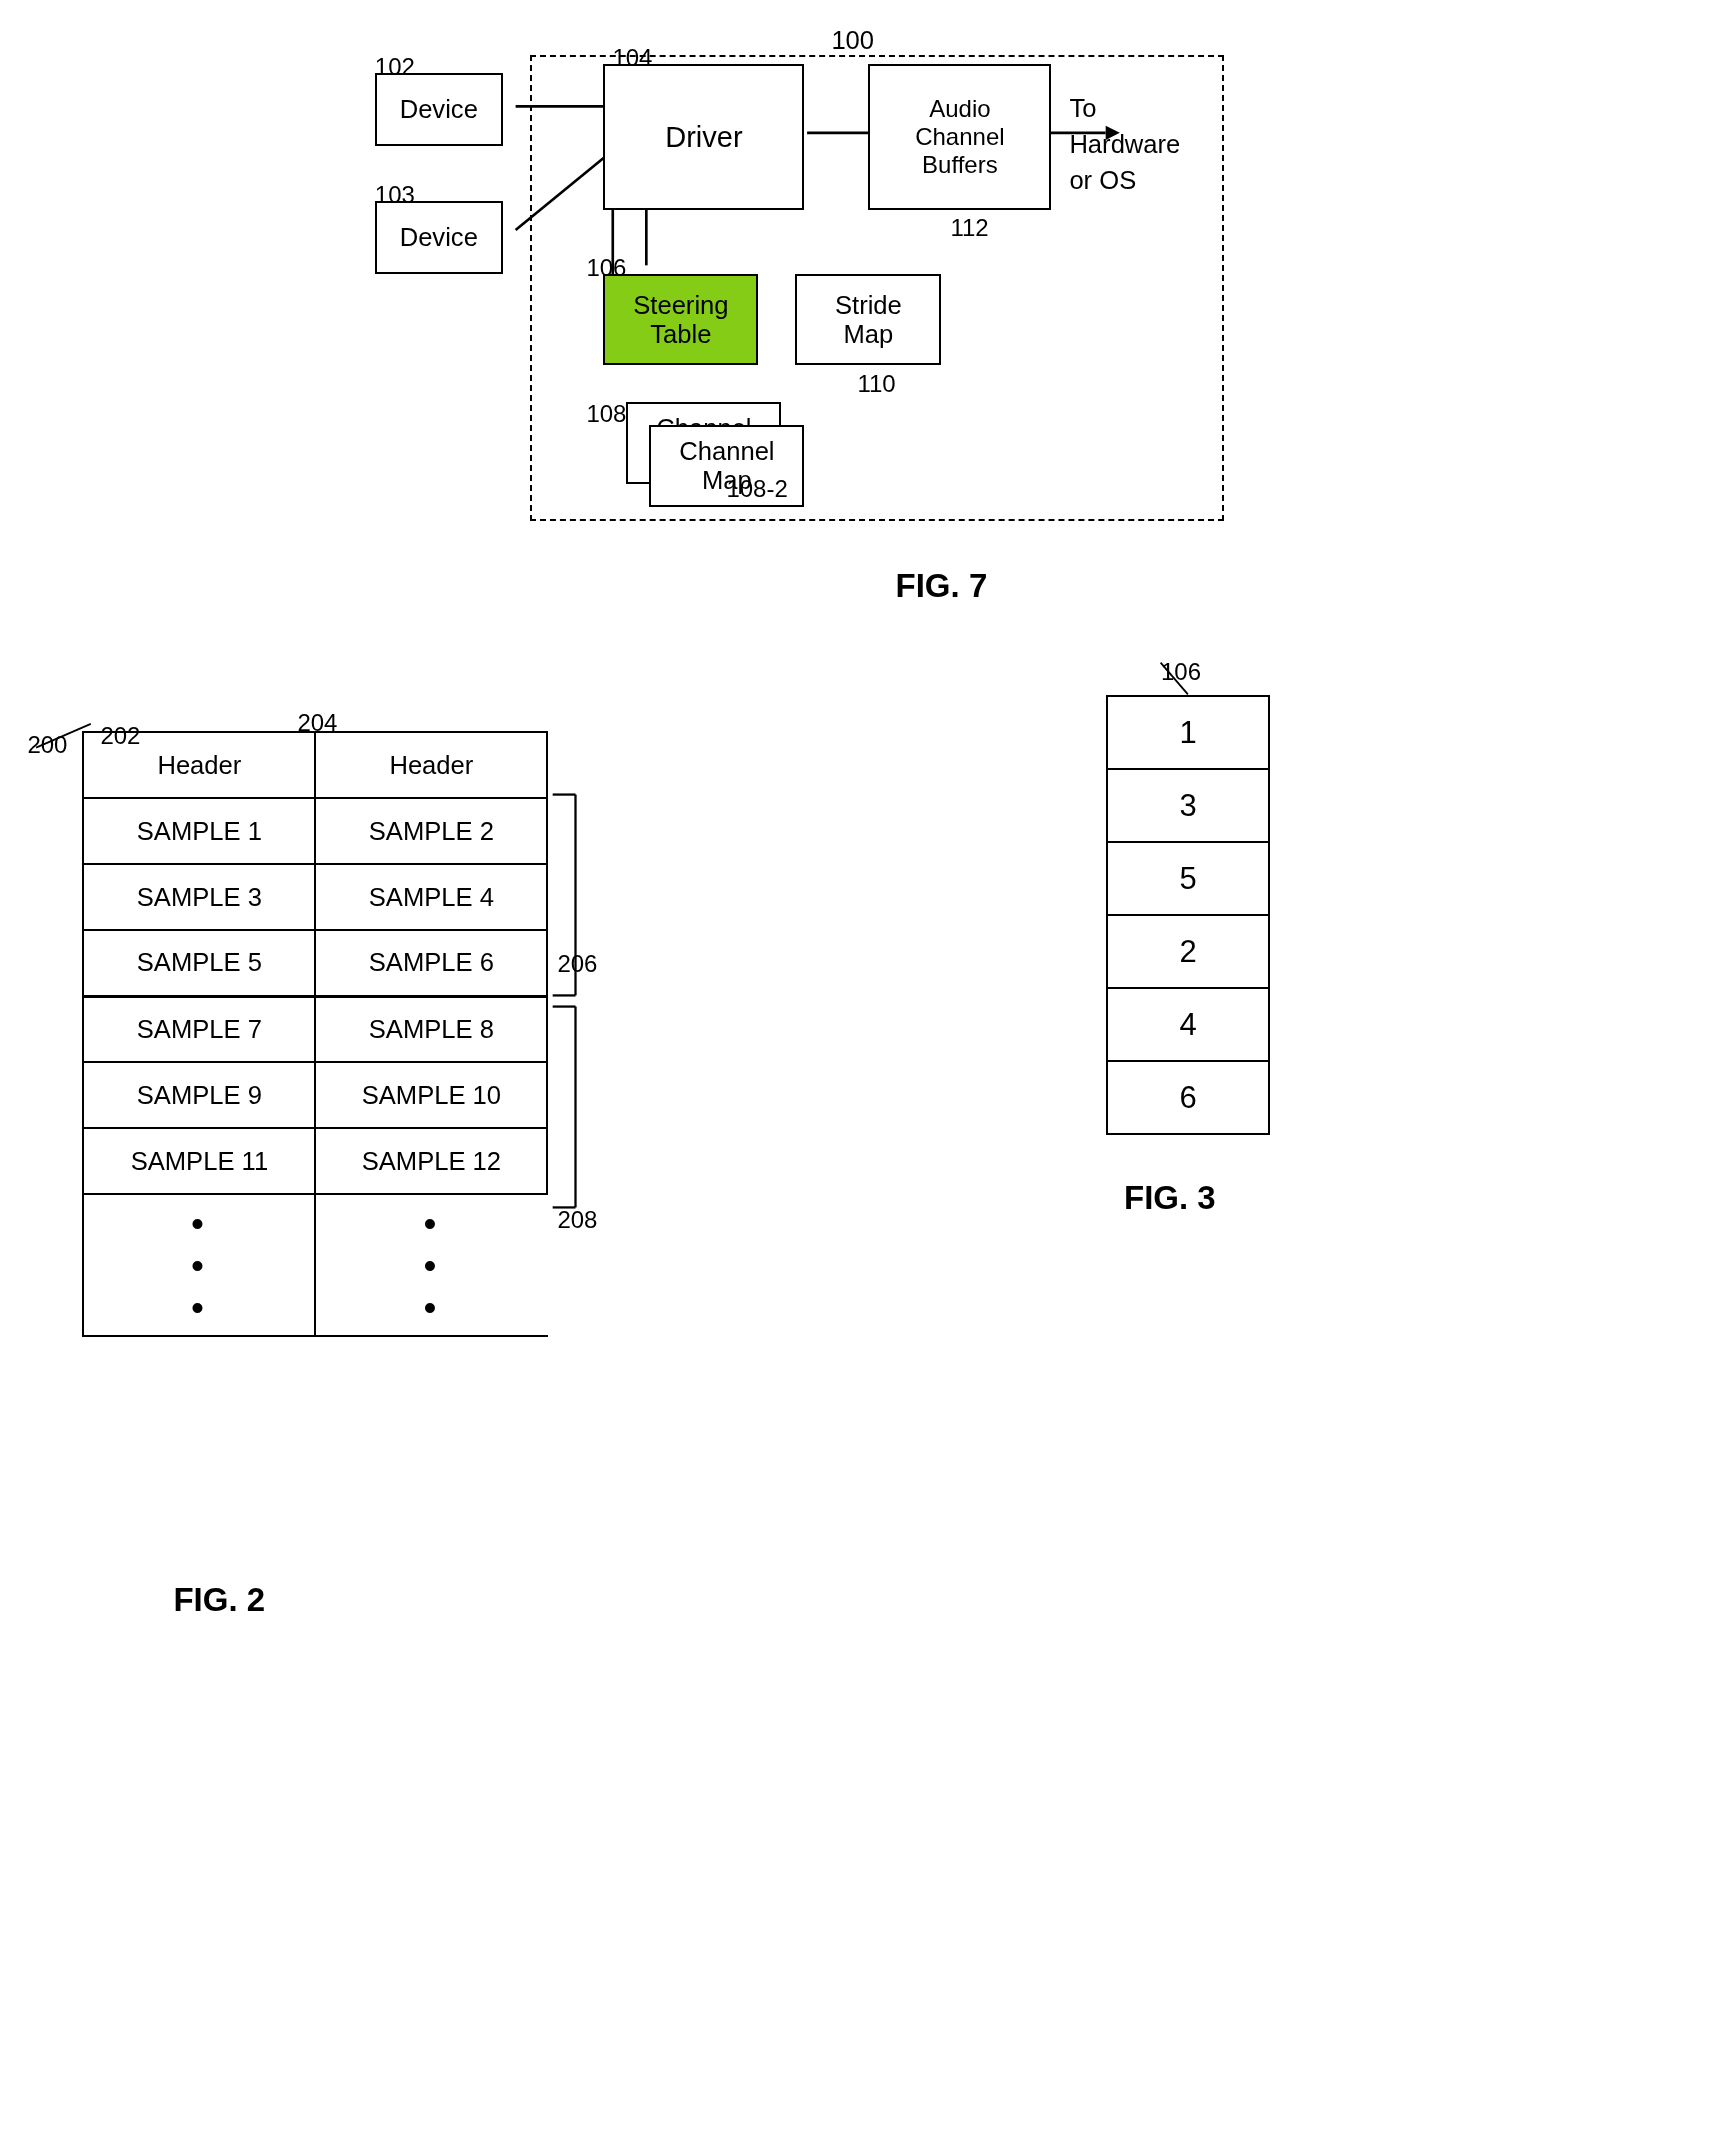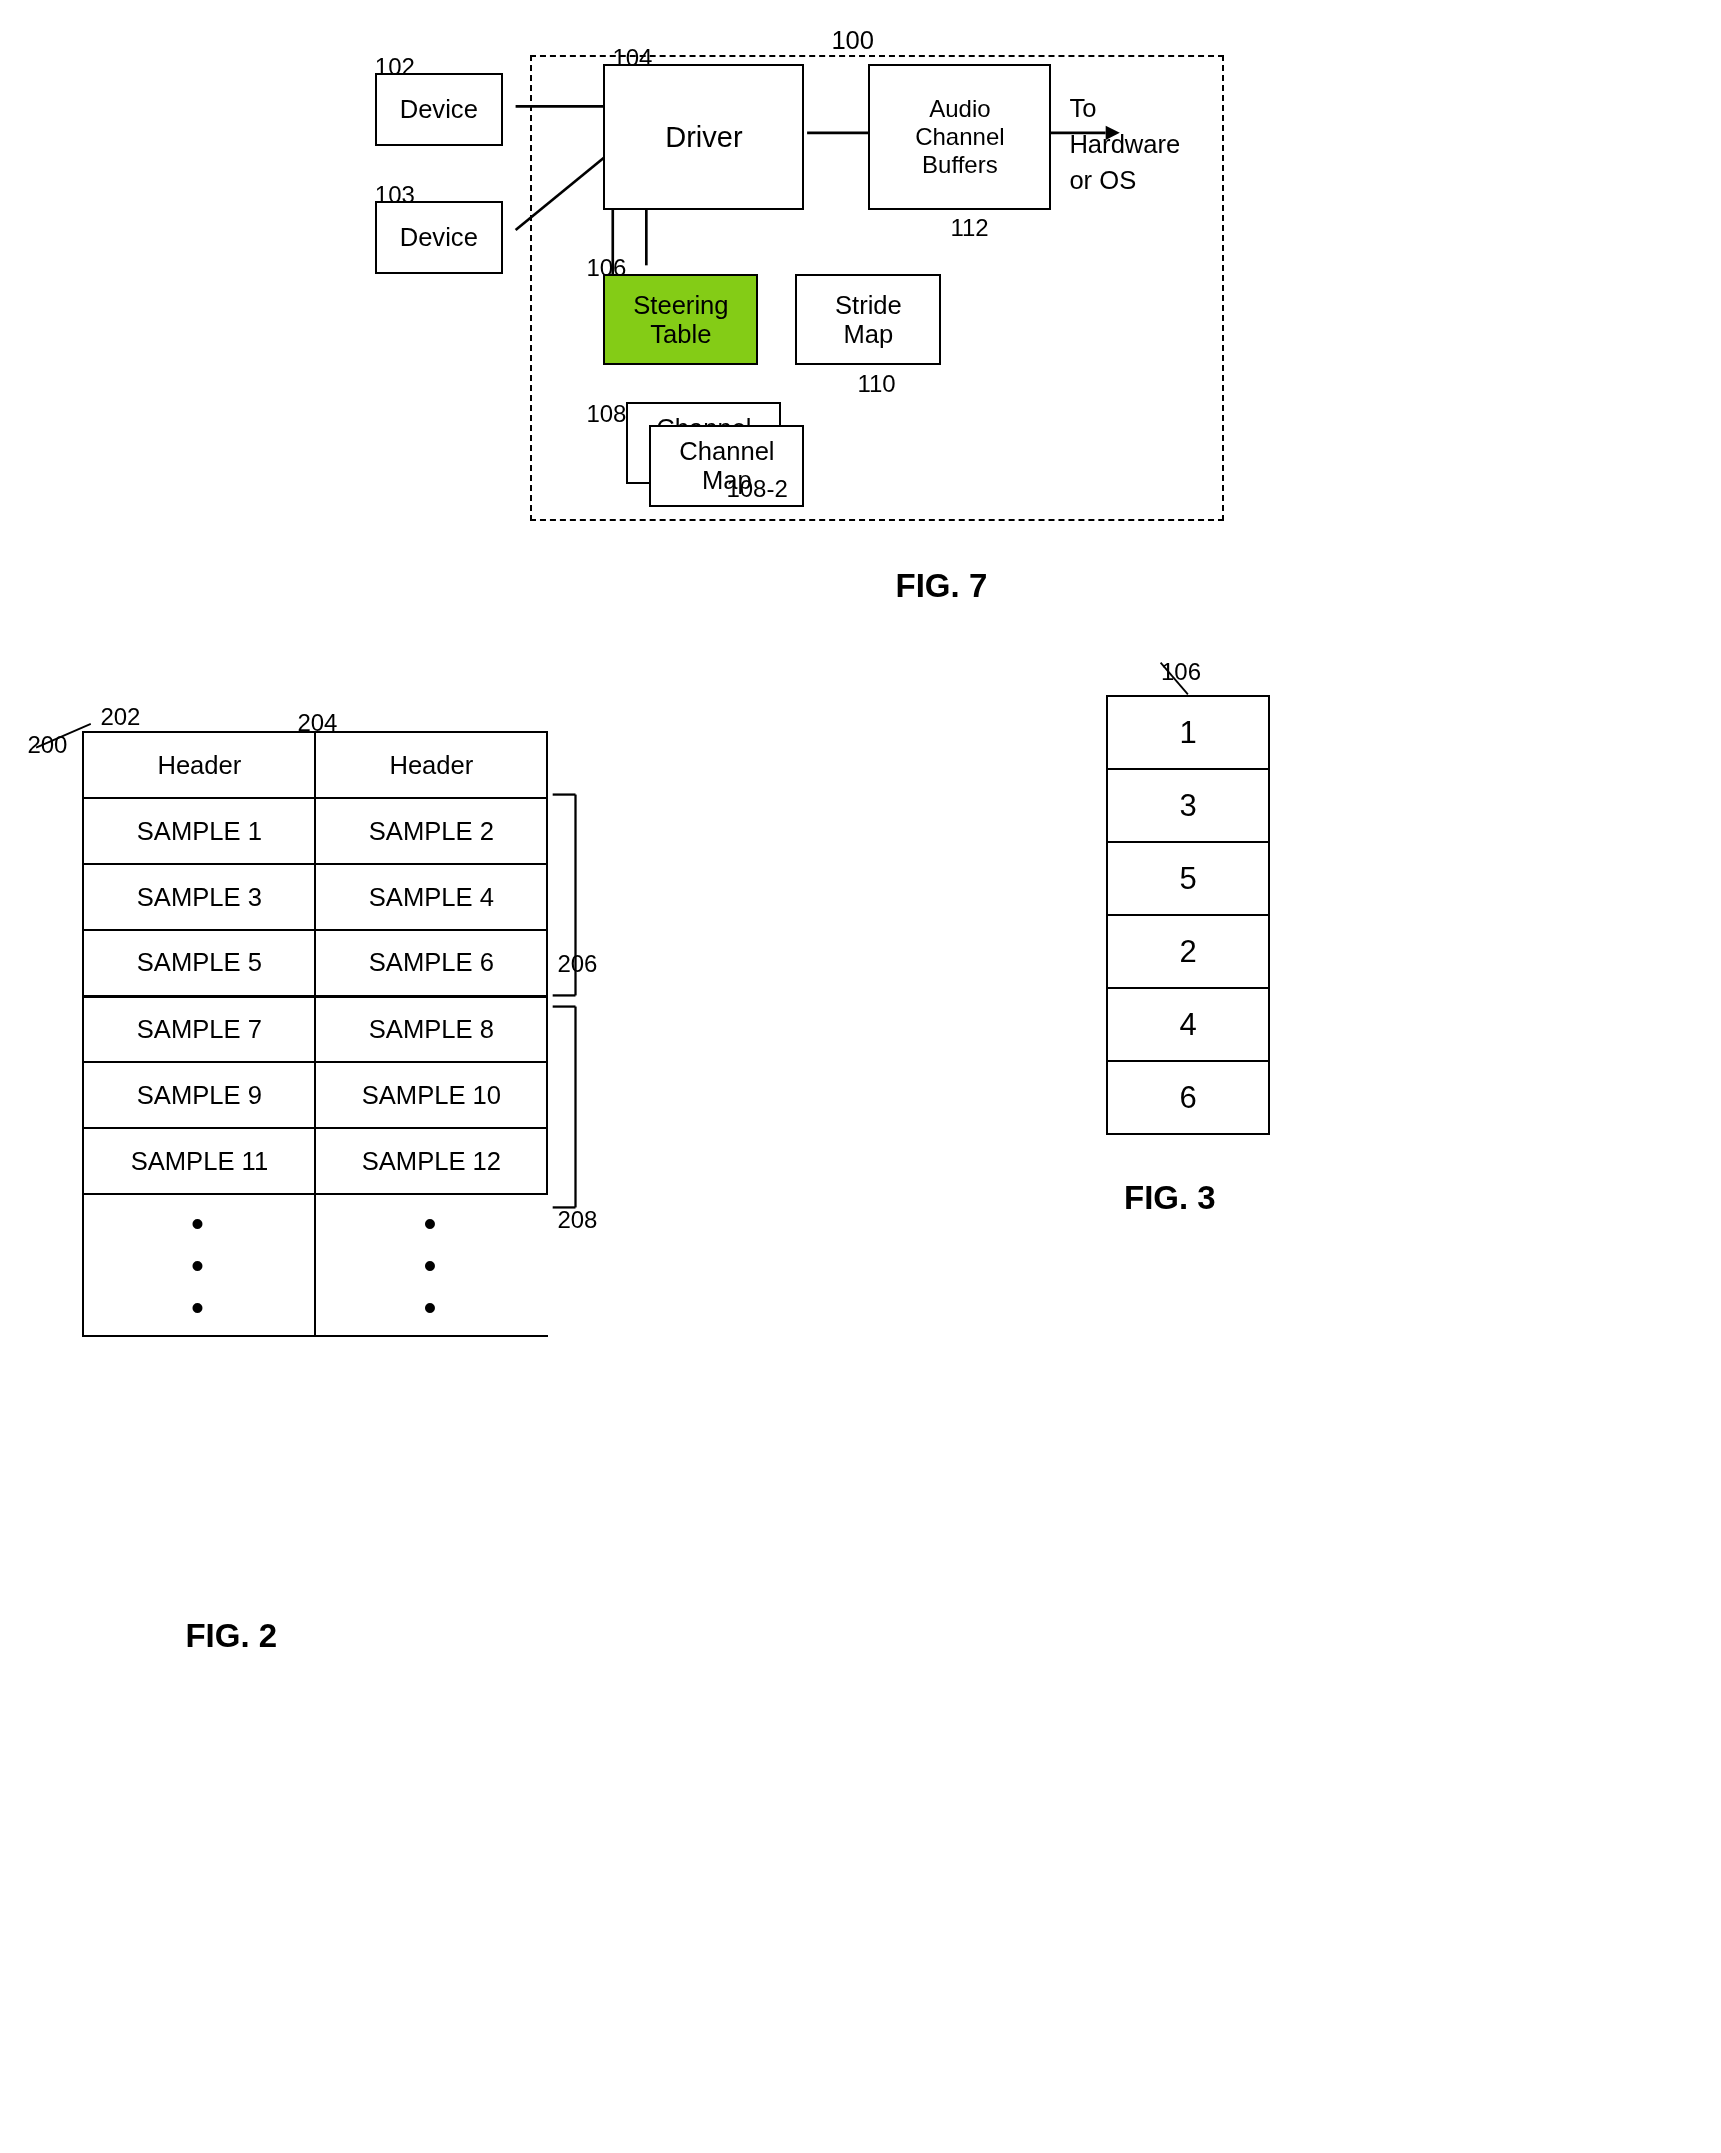--- a/index.html
+++ b/index.html
@@ -208,21 +208,21 @@
 
     
     #fig2-container {
       position: absolute;
       top: 658px;
       left: 27.4px;
       width: 822px;
     }
 
     .fig2-label-200 { position: absolute; left: 0px; top: 73px; font-size: 24px; }
-    .fig2-label-202 { position: absolute; left: 73px; top: 45px; font-size: 24px; }
+    .fig2-label-202 { position: absolute; left: 73px; top: 64px; font-size: 24px; }
     .fig2-label-204 { position: absolute; left: 270px; top: 51px; font-size: 24px; }
     .fig2-label-206 { position: absolute; left: 530px; top: 292px; font-size: 24px; }
     .fig2-label-208 { position: absolute; left: 530px; top: 548px; font-size: 24px; }
 
     .fig2-table-wrapper {
       position: absolute;
       left: 55px;
       top: 73px;
       width: 466px;
     }
@@ -252,24 +252,23 @@
       font-size: 37px;
       letter-spacing: 7.3px;
       height: 73px;
       vertical-align: middle;
     }
 
     
     .fig2-caption {
       position: absolute;
       left: 146px;
-      top: 959px;
+      top: 923px;
       font-size: 33px;
       font-weight: bold;
-      margin-left: 12px;
     }
 
     
     #fig3-container {
       position: absolute;
       top: 658px;
       left: 1051px;
       width: 365px;
     }
 

